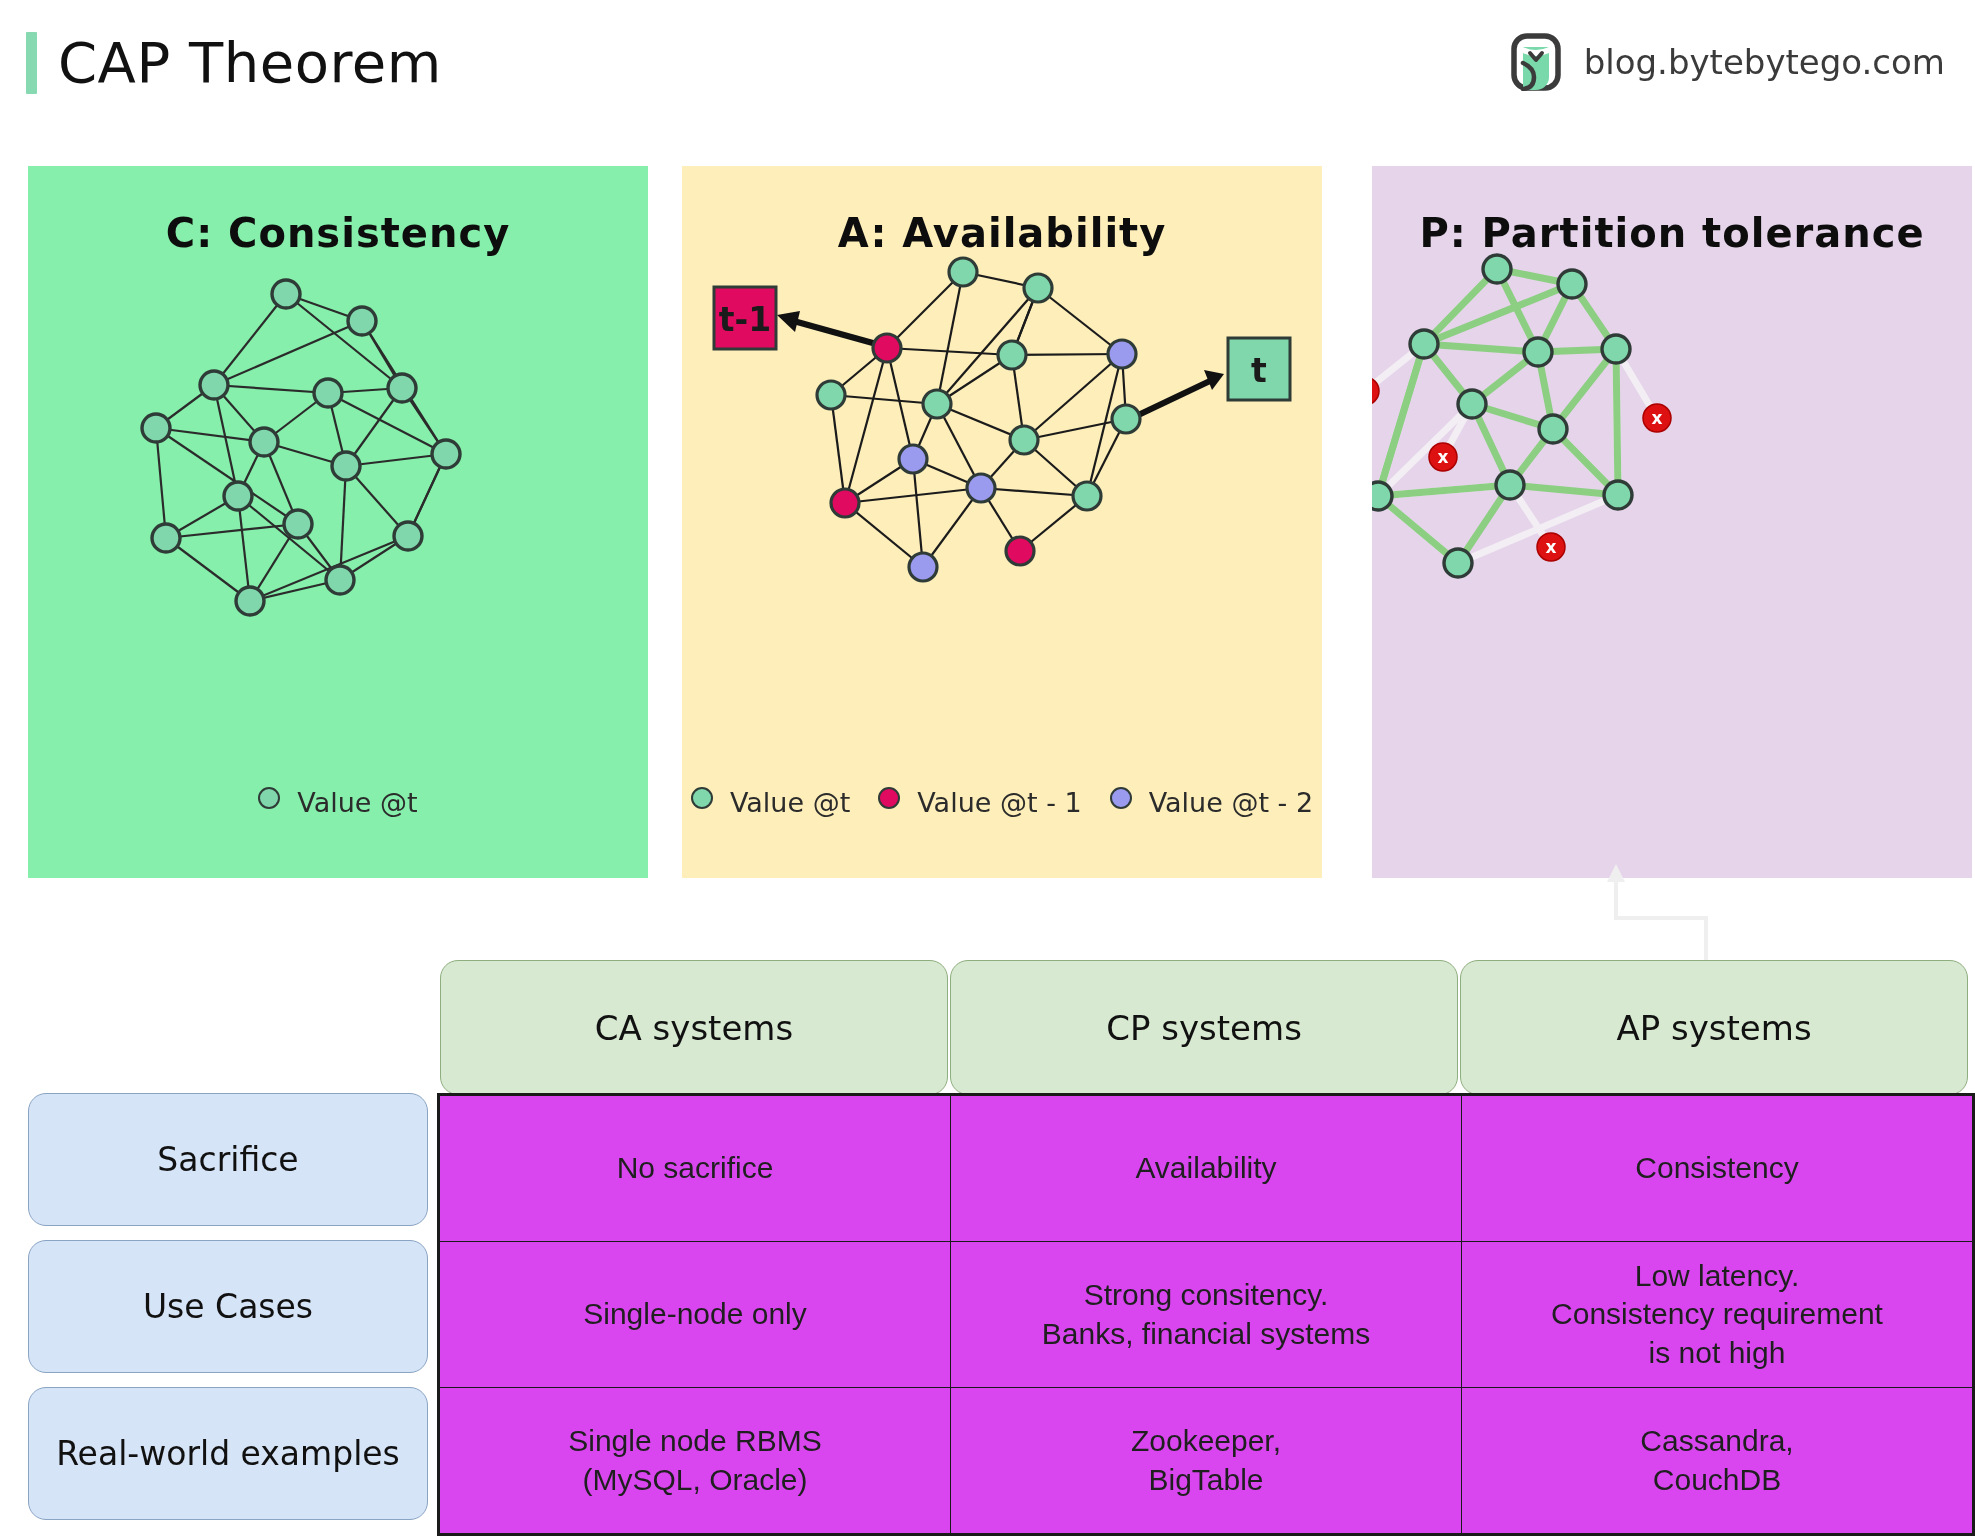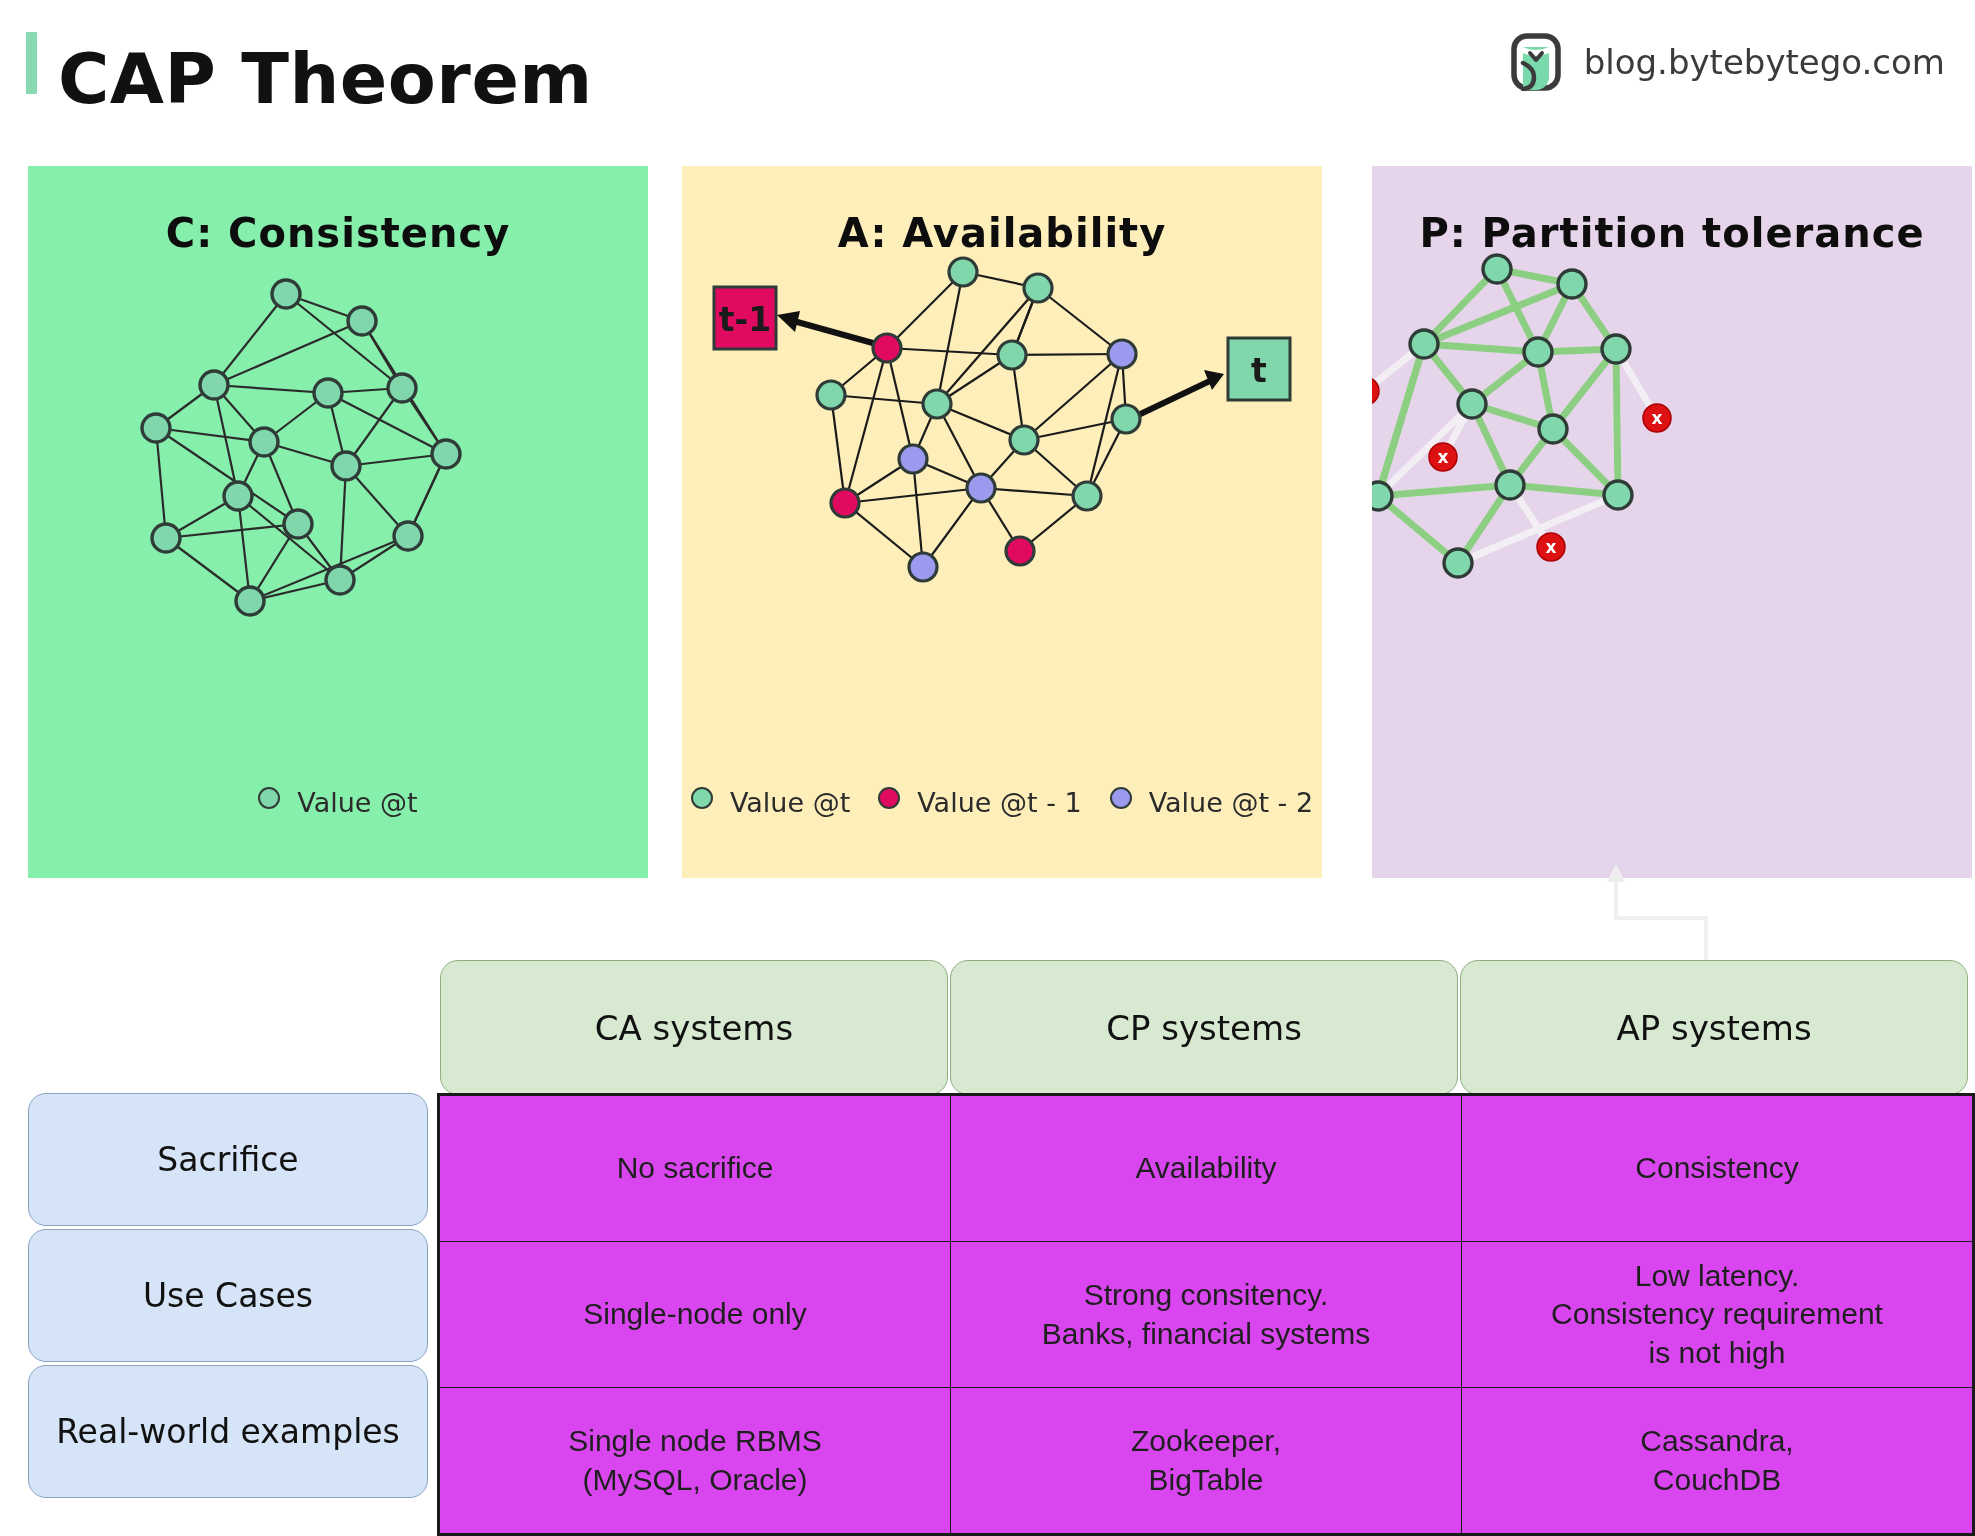--- a/index.html
+++ b/index.html
@@ -7,23 +7,23 @@
   body{
     width:1975px;height:1536px;position:relative;overflow:hidden;
     font-family:"Liberation Sans",sans-serif;
     -webkit-font-smoothing:antialiased;
   }
 
   
   .header{position:absolute;left:0;top:0;width:1975px;height:118px;}
   .title-bar{position:absolute;left:26px;top:32px;width:11px;height:62px;background:#86d9b0;border-radius:1px;}
   .page-title{
-    position:absolute;left:58px;top:38px;
-    font-family:"DejaVu Sans",sans-serif;
-    font-size:70px;font-weight:700;color:#111111;letter-spacing:0.5px;
+    position:absolute;left:58px;top:30px;
+    font-family:"DejaVu Sans",sans-serif;
+    font-size:56px;font-weight:400;color:#111111;letter-spacing:0.5px;
     white-space:nowrap;
   }
   .brand{position:absolute;right:30px;top:33px;display:flex;align-items:center;gap:23px;}
   .brand-logo{width:50px;height:58px;flex:0 0 auto;}
   .brand-text{
     font-family:"DejaVu Sans",sans-serif;
     font-size:34px;color:#3b3b3b;letter-spacing:0px;white-space:nowrap;
   }
 
   
@@ -64,21 +64,21 @@
     flex:1 1 0;margin-right:2px;
     background:#d7e9d0;border:1.6px solid #8fae80;border-radius:18px;
     display:flex;align-items:center;justify-content:center;
     font-family:"DejaVu Sans",sans-serif;
     font-size:34px;font-weight:400;color:#111111;white-space:nowrap;
   }
   .col-head:last-child{margin-right:0;}
 
   .row-labels{position:absolute;left:28px;top:153px;width:400px;}
   .row-label{
-    height:133px;margin-bottom:3px;
+    height:133px;margin-bottom:14px;
     background:#d6e4f7;border:1.6px solid #8aa4c4;border-radius:18px;
     display:flex;align-items:center;justify-content:center;
     font-family:"DejaVu Sans",sans-serif;
     font-size:33px;color:#111111;white-space:nowrap;box-sizing:border-box;
   }
   .row-label:last-child{margin-bottom:0;}
 
   .grid{
     position:absolute;left:437px;top:153px;width:1534px;
     border:2px solid #1a1a1a;border-collapse:collapse;background:#d946ef;

